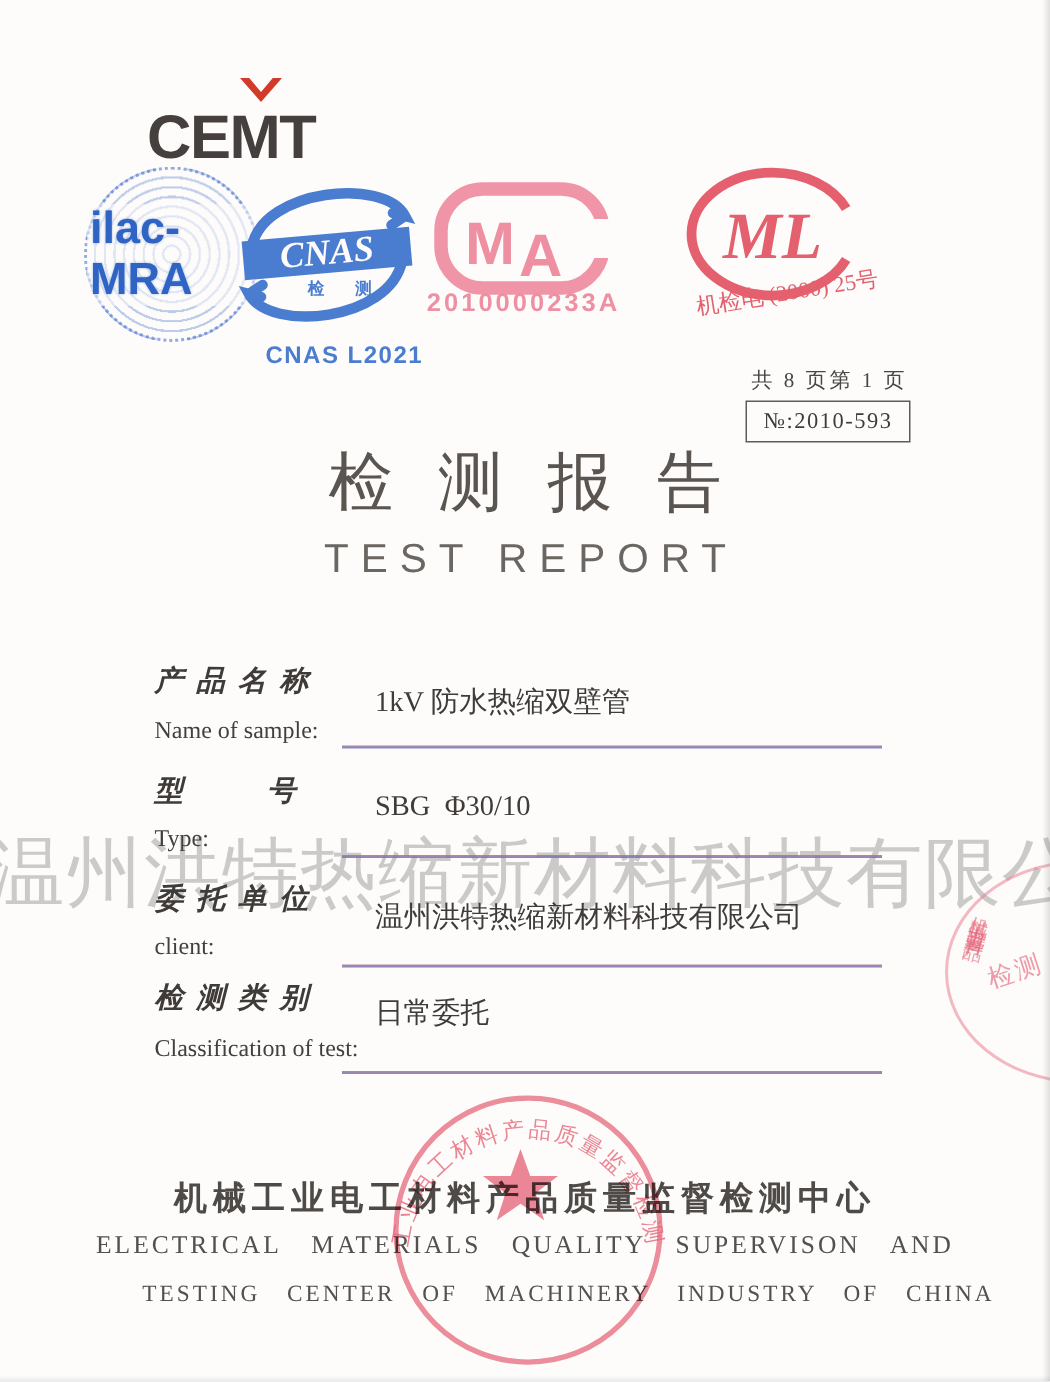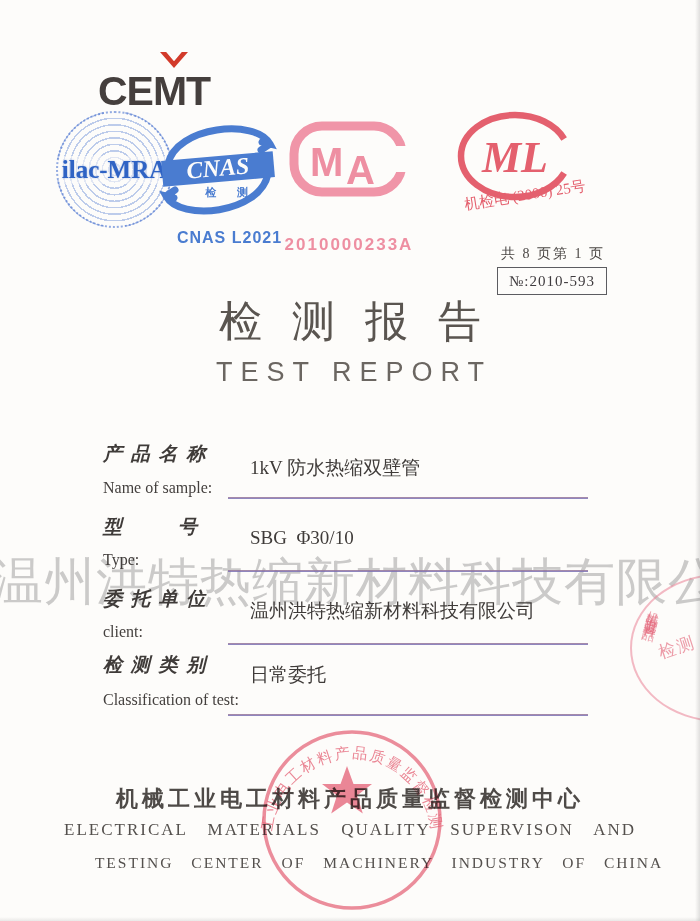--- a/index.html
+++ b/index.html
@@ -15,35 +15,35 @@
     font-weight:800;font-size:41px;letter-spacing:-1px;color:#453f3d;margin-top:20px;}
   .cemt-accent{left:160px;top:52px;width:28px;height:16px;background:#d23a2a;
     clip-path:polygon(0 0,22% 0,50% 58%,78% 0,100% 0,50% 100%);}
 
   
   .ilac{left:56px;top:111px;width:117px;height:117px;border-radius:50%;
     background:repeating-radial-gradient(circle at 50% 50%,
       rgba(60,105,205,0) 0 5px, rgba(60,105,205,.33) 5px 6.5px);
     border:2px dotted rgba(60,105,205,.55);box-sizing:border-box;
     display:flex;align-items:center;justify-content:center;}
-  .ilac-label{font-family:Liberation Serif, serif;font-weight:700;
-    font-size:25px;color:#2f63c4;text-shadow:0 0 2px rgba(47,99,196,.45);
+  .ilac-label{font-family:Liberation Sans, sans-serif;font-weight:700;
+    font-size:30px;color:#2f63c4;text-shadow:0 0 2px rgba(47,99,196,.45);
     background:rgba(253,252,250,.55);padding:0 2px;}
 
   .cnas-wrap{left:158px;top:116px;width:120px;height:110px;}
   .cnas-sub1{left:186px;top:185px;width:90px;text-align:center;
     font-size:11px;letter-spacing:9px;color:#4a7cd0;font-weight:700;}
   .cnas-sub2{left:172px;top:197px;width:115px;text-align:center;
     font-family:"Liberation Sans",sans-serif;font-size:16px;letter-spacing:1px;
     color:#4a7cd0;font-weight:700;margin-top:32px;}
 
   .cma-wrap{left:288px;top:120px;width:120px;height:78px;}
   .cma-num{left:284px;top:192px;width:130px;text-align:center;
     font-family:"Liberation Sans",sans-serif;font-size:17px;letter-spacing:2px;
-    color:#ee8fa2;font-weight:700;margin-top:43px;}
+    color:#ee8fa2;font-weight:700;}
 
   .ml-wrap{left:455px;top:110px;width:120px;height:95px;}
   .ml-approval{left:440px;top:186px;width:170px;text-align:center;
     font-size:15px;color:#e4606e;transform:rotate(-9deg);}
 
   
   .pages{left:498px;top:245px;width:110px;text-align:center;
     font-size:14px;letter-spacing:2px;color:#4a4644;}
   .no-box{left:497px;top:267px;width:108px;height:26px;
     border:1.5px solid #5c5c60;display:flex;align-items:center;justify-content:center;

